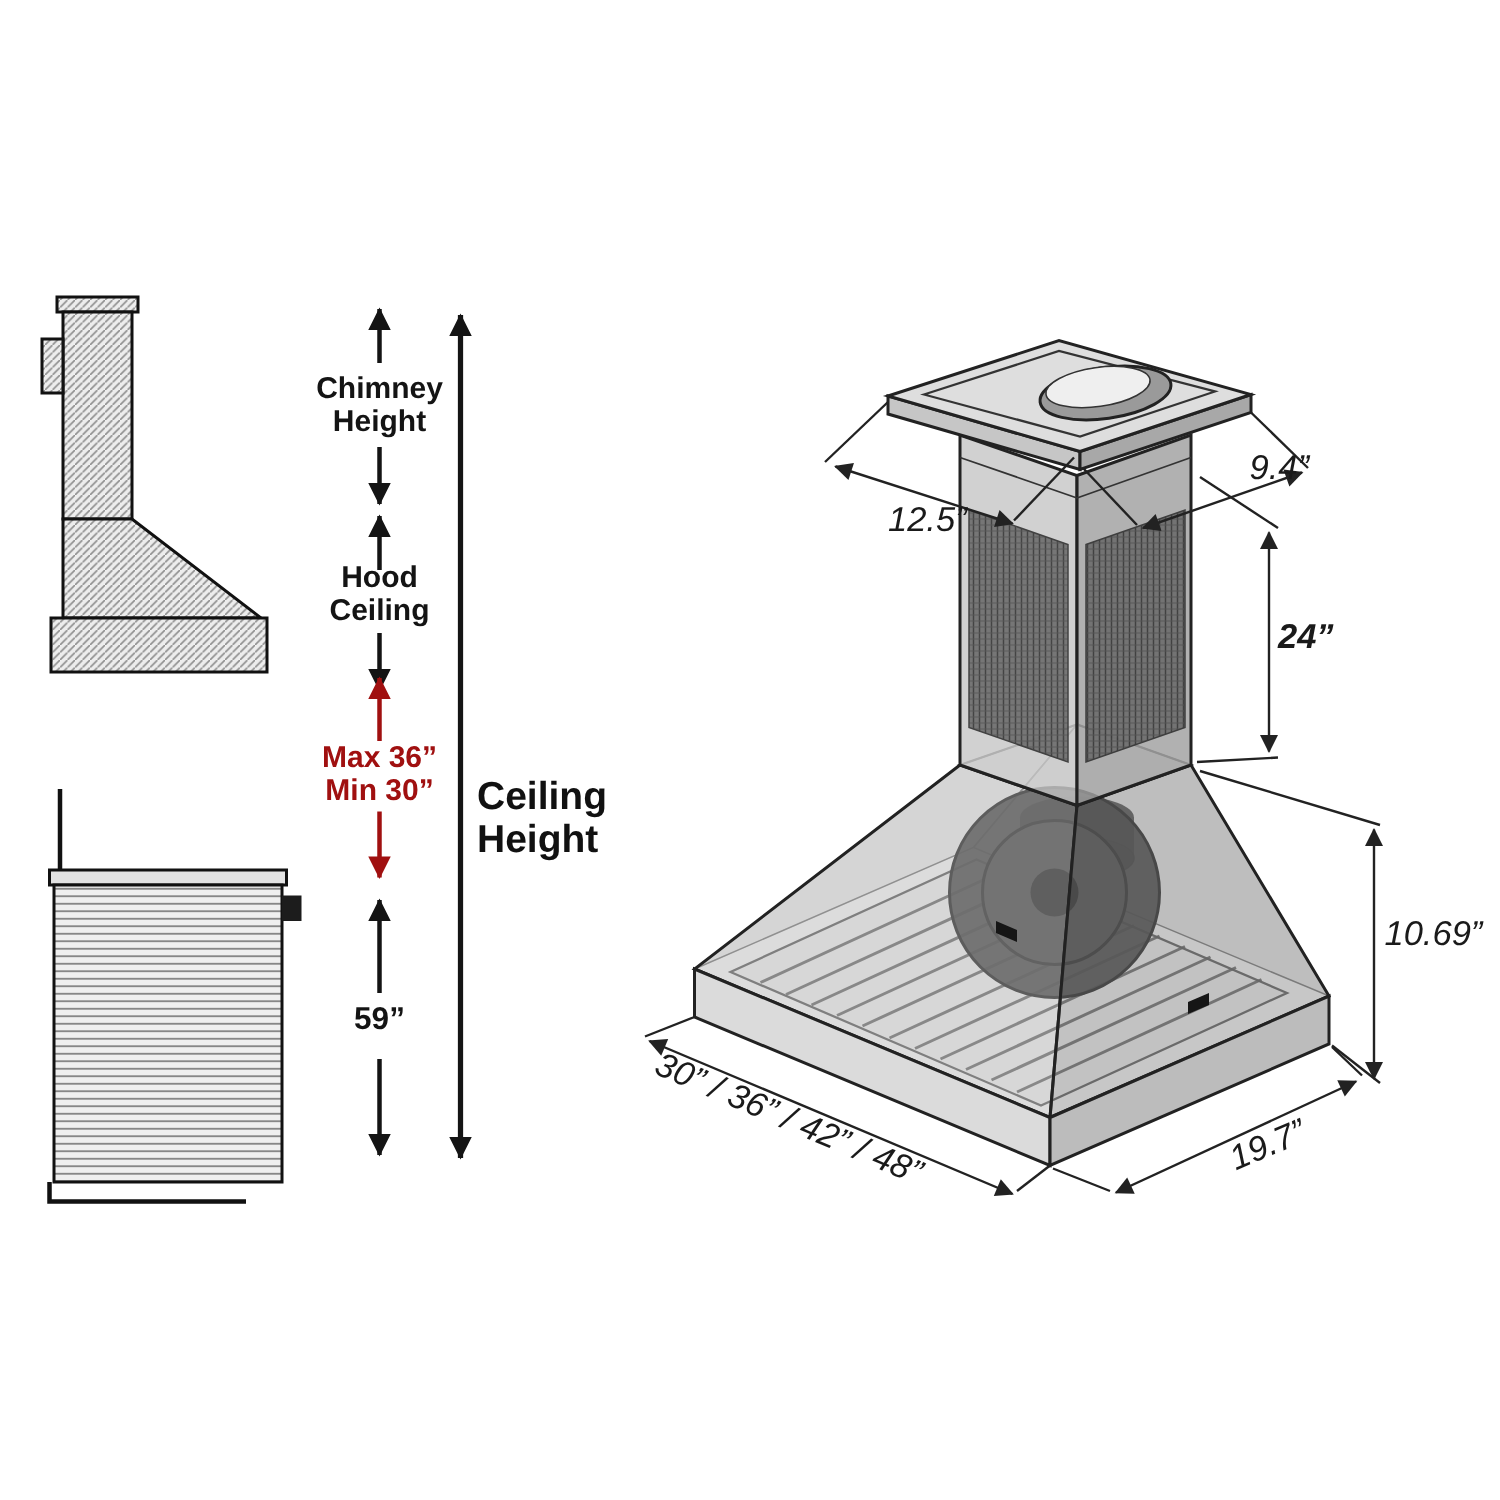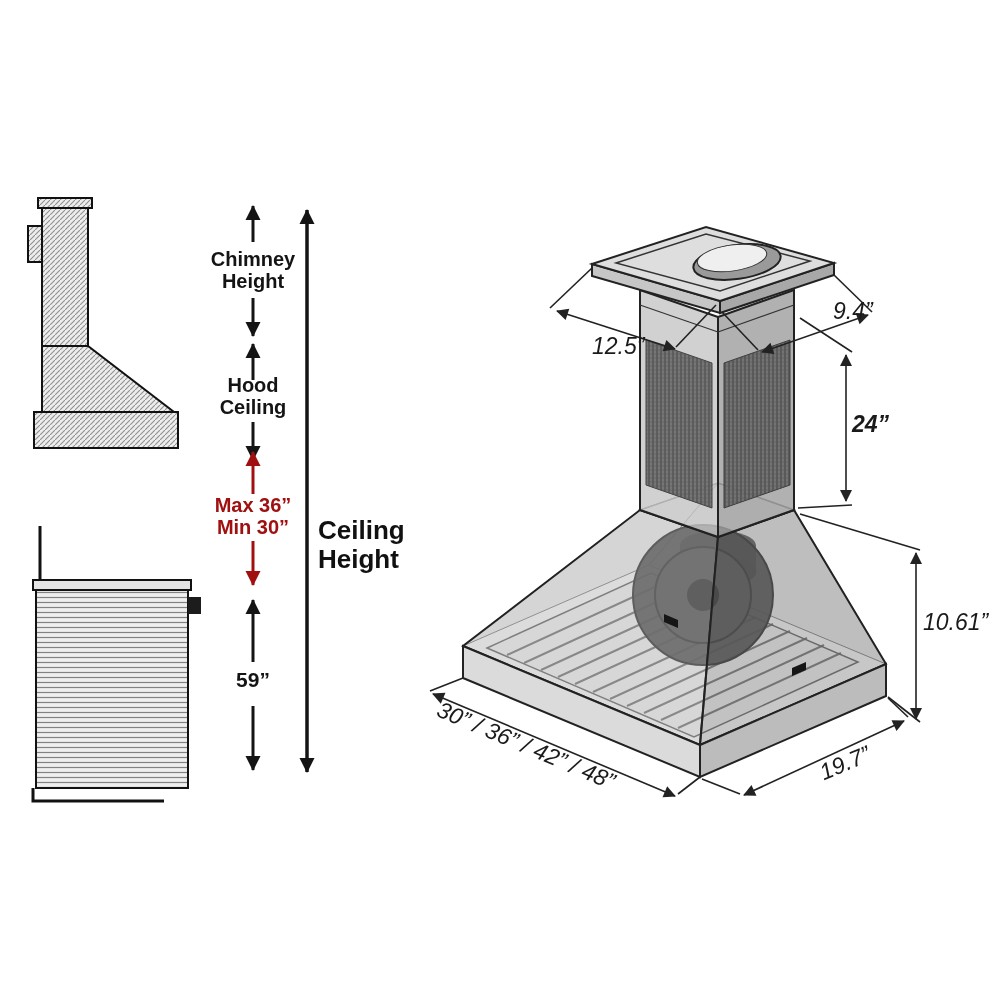--- a/index.html
+++ b/index.html
@@ -168,17 +168,17 @@
 Ceiling</div>
 <div class="lbl dimL red" style="left:183px;top:494px;width:140px;">Max 36”
 Min 30”</div>
 <div class="lbl big" style="left:318px;top:516px;width:130px;">Ceiling
 Height</div>
 <div class="lbl dimL" style="left:213px;top:668px;width:80px;font-size:21px;">59”</div>
 
 <div class="lbl dimR" style="left:592px;top:334px;">12.5”</div>
 <div class="lbl dimR" style="left:833px;top:299px;">9.4”</div>
 <div class="lbl dimR" style="left:852px;top:412px;font-weight:bold;">24”</div>
-<div class="lbl dimR" style="left:923px;top:610px;">10.61”</div>
+<div class="lbl dimR" style="left:923px;top:610px;">10.69”</div>
 <div class="lbl dimR rot-left" style="left:443px;top:697px;">30” / 36” / 42” / 48”</div>
 <div class="lbl dimR rot-right" style="left:816px;top:762px;">19.7”</div>
 
 </div>
 
 </body></html>

